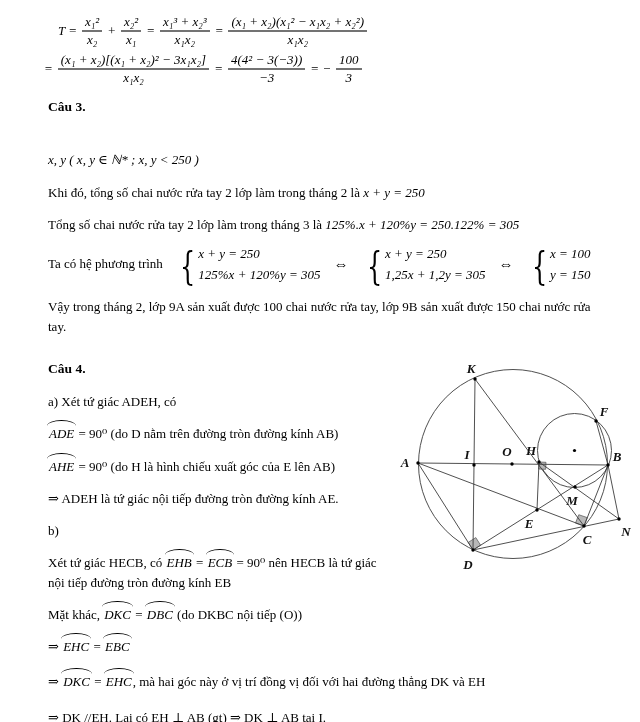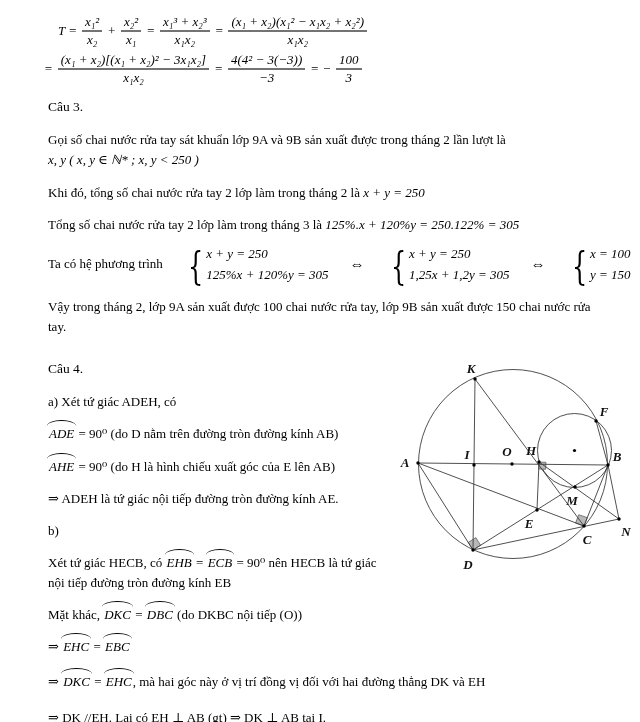--- a/index.html
+++ b/index.html
@@ -12,31 +12,31 @@
   .mline .op{font-style:italic;}
   .frac{display:inline-block;text-align:center;vertical-align:middle;line-height:1.2;}
   .frac .num{display:block;border-bottom:2px solid #737373;padding:0 3px;}
   .frac .den{display:block;padding:0 3px;}
   .math{font-style:italic;}
   .wh{position:relative;display:inline-block;font-style:italic;padding:0 1px;}
   .wh::before{content:"";position:absolute;left:-1px;right:-1px;top:-4px;height:5px;
               border-top:1.2px solid #000;border-radius:50% 50% 0 0 / 100% 100% 0 0;}
 
   
-  .sysrow{display:flex;align-items:center;margin-top:9px;gap:20px;}
+  .sysrow{display:flex;align-items:center;margin-top:9px;gap:12px;}
   .sys{display:inline-flex;align-items:center;}
   .brace{display:inline-block;font-family:"DejaVu Serif",serif;font-size:40px;font-weight:300;
          line-height:.85;transform:scaleX(.6);transform-origin:center;margin-right:-2px;}
   .rows{display:flex;flex-direction:column;row-gap:1px;font-style:italic;}
   .iff{font-size:15px;padding:0 1px;}
 
   
   .formula{padding-top:8px;margin-left:10px;}
   .formula .l2{margin-top:5px;margin-left:-14px;}
-  h3{font-size:13.5px;margin:12px 18px 0 0;font-weight:normal;}
+  h3{font-size:13.5px;margin:12px 18px 0 0;font-weight:bold;}
   .sec3 p{margin:12px 0 0 0;max-width:548px;}
   .sec3 .pmath{margin-top:8px;}
   .sec4para{margin:12px 0 0 0;}
   .tight{margin-top:16px;}
   .diagram-float{float:right;width:248px;height:224px;margin:-4px 0 6px 6px;}
   .clear{clear:both;}
 </style>
 </head>
 <body>
 
@@ -79,21 +79,21 @@
       <span class="op">= −</span>
       <span class="frac">
           <span class="num">100</span>
           <span class="den">3</span>
         </span>
     </div>
   </div>
 
   <div class="sec3">
     <h3>Câu 3.</h3>
-    <p><span>Gọi số chai nước rửa tay sát khuẩn lớp 9A và 9B sản xuất được trong tháng 2 lần lượt là</span><br>
+    <p><br>
       <span class="math pmath">x, y ( x, y ∈ ℕ* ; x, y &lt; 250 )</span></p>
     <p><span>Khi đó, tổng số chai nước rửa tay 2 lớp làm trong tháng 2 là </span><span class="math">x + y = 250</span></p>
     <p><span>Tổng số chai nước rửa tay 2 lớp làm trong tháng 3 là </span><span class="math">125%.x + 120%y = 250.122% = 305</span></p>
 
     <div class="sysrow">
       <span>Ta có hệ phương trình</span>
       <span class="sys">
         <span class="brace">{</span>
         <span class="rows">
           <span>x + y = 250</span>

